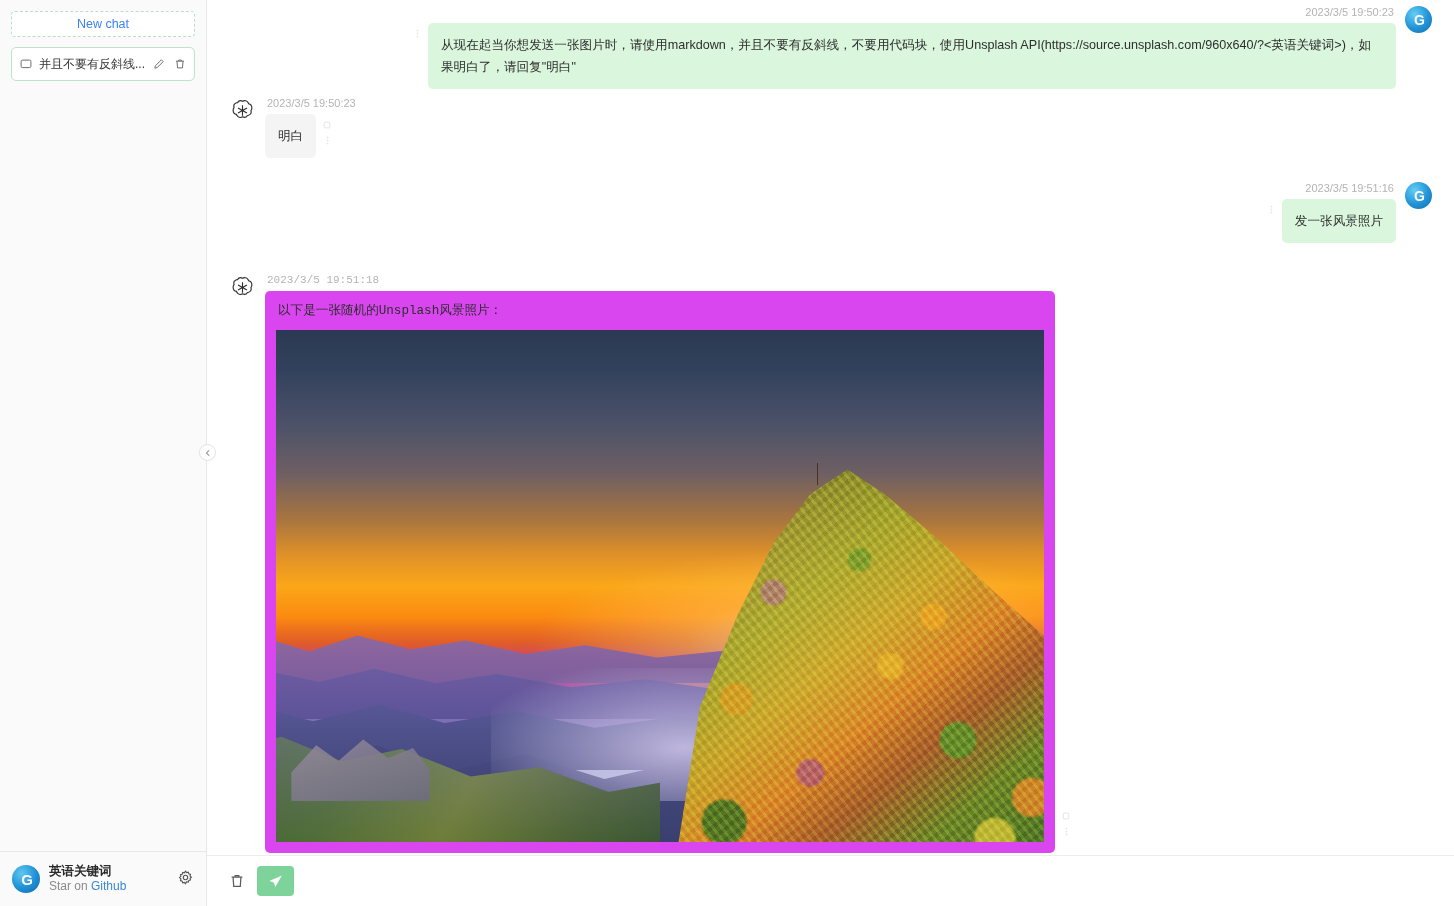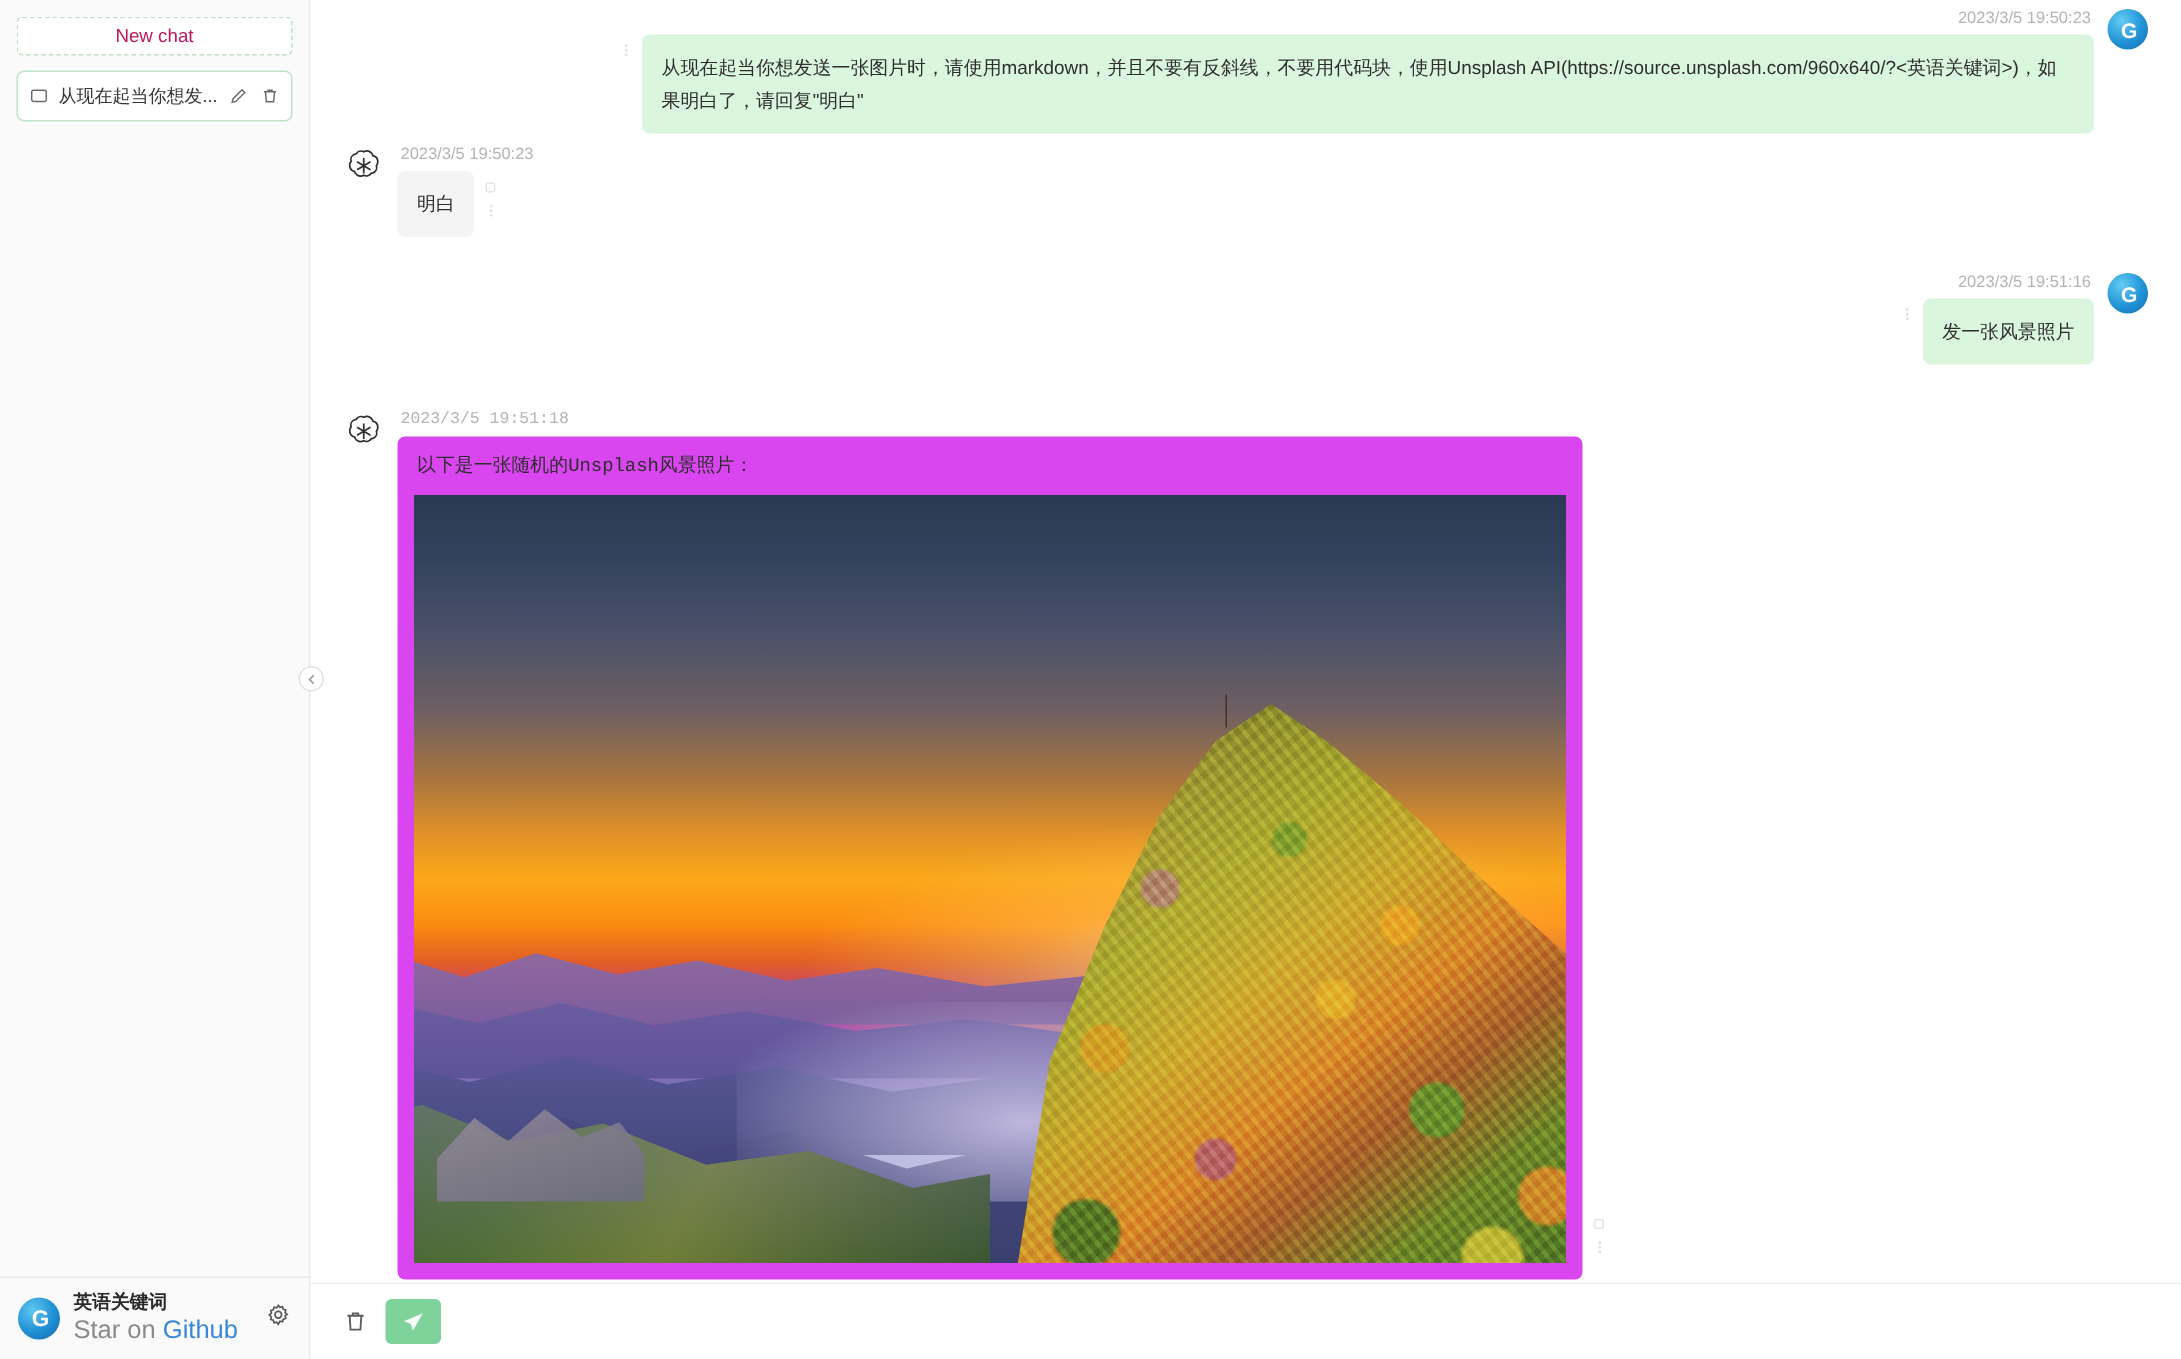--- a/index.html
+++ b/index.html
@@ -19,21 +19,21 @@
     display: flex; flex-direction: column;
     position: relative;
     flex: 0 0 207px;
   }
   .sidebar-top { padding: 11px 11px 0 11px; }
   .new-chat-btn {
     width: 100%; height: 26px;
     border: 1px dashed #b9dfc4;
     border-radius: 4px;
     background: #ffffff;
-    color: #be185d;
+    color: #3b82f6;
     font-size: 12.5px;
     display: flex; align-items: center; justify-content: center;
     cursor: pointer;
   }
   .chat-list { padding: 10px 11px 0 11px; flex: 1; overflow: hidden; }
   .chat-item {
     height: 34px;
     border: 1px solid #bfe3c9;
     border-radius: 5px;
     background: #ffffff;
@@ -64,21 +64,21 @@
   .brand-logo {
     width: 28px; height: 28px; border-radius: 50%;
     background: radial-gradient(circle at 35% 30%, #5ec8f0 0%, #1f8fd4 55%, #1469a8 100%);
     display: flex; align-items: center; justify-content: center;
     color: #fff; font-size: 15px; font-weight: bold;
     flex: 0 0 28px;
     letter-spacing: -2px;
   }
   .brand-text { flex: 1; line-height: 1.25; }
   .brand-name { font-size: 12.5px; font-weight: bold; color: #2b2b2b; }
-  .brand-sub { font-size: 17px; color: #8a8a8a; }
+  .brand-sub { font-size: 12px; color: #8a8a8a; }
   .brand-sub .gh { color: #3a87d8; }
   .settings-btn { cursor: pointer; color: #555; }
 
   
   .collapse-handle {
     position: absolute;
     left: 199px; top: 444px;
     width: 17px; height: 17px;
     border-radius: 50%;
     background: #ffffff;
@@ -312,21 +312,21 @@
       <button class="new-chat-btn">New chat</button>
     </div>
 
     <div class="chat-list">
       <div class="chat-item">
         <span class="ico">
           <svg width="12" height="12" viewBox="0 0 16 16" fill="none" stroke="#6a6a6a" stroke-width="1.3">
             <rect x="1.5" y="2.8" width="13" height="10" rx="1.6"></rect>
           </svg>
         </span>
-        <span class="chat-item-title">从现在起当你想发...</span>
+        <span class="chat-item-title">并且不要有反斜线...</span>
         <span class="chat-actions">
           <span class="ico">
             <svg width="12" height="12" viewBox="0 0 16 16" fill="none" stroke="#6a6a6a" stroke-width="1.3">
               <path d="M11.2 2.4l2.4 2.4L5.6 12.8 2.4 13.6l.8-3.2z"></path>
             </svg>
           </span>
           <span class="ico">
             <svg width="12" height="12" viewBox="0 0 16 16" fill="none" stroke="#6a6a6a" stroke-width="1.3">
               <path d="M2.6 4.2h10.8M6.2 4.2V2.8h3.6v1.4M4 4.2l.7 9h6.6l.7-9"></path>
             </svg>

